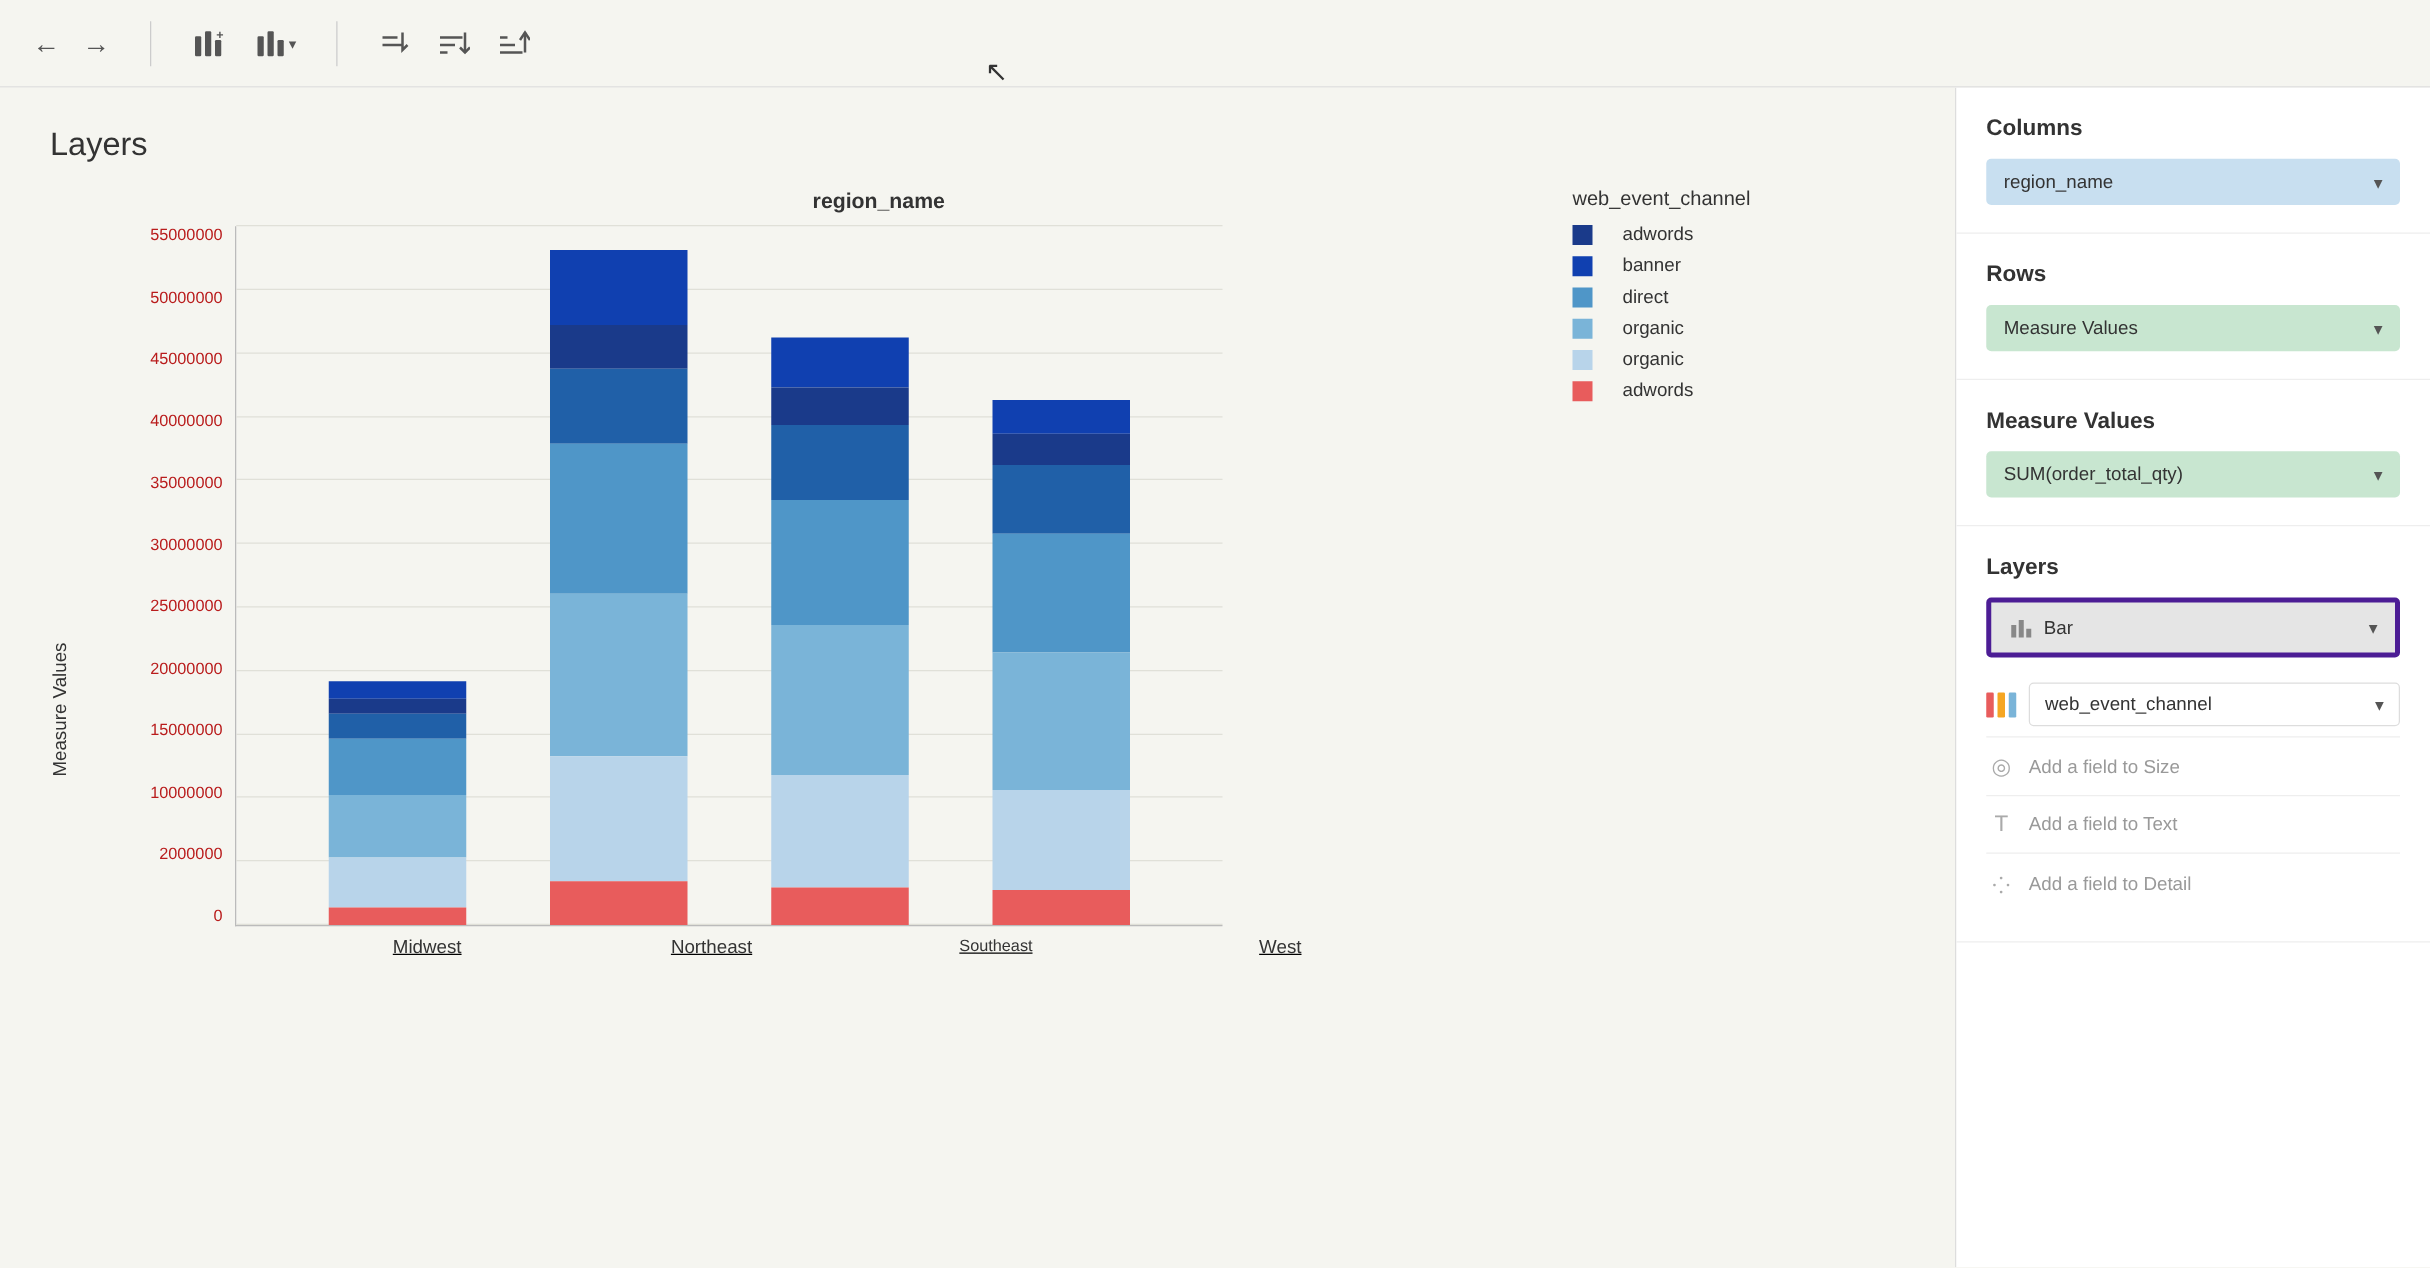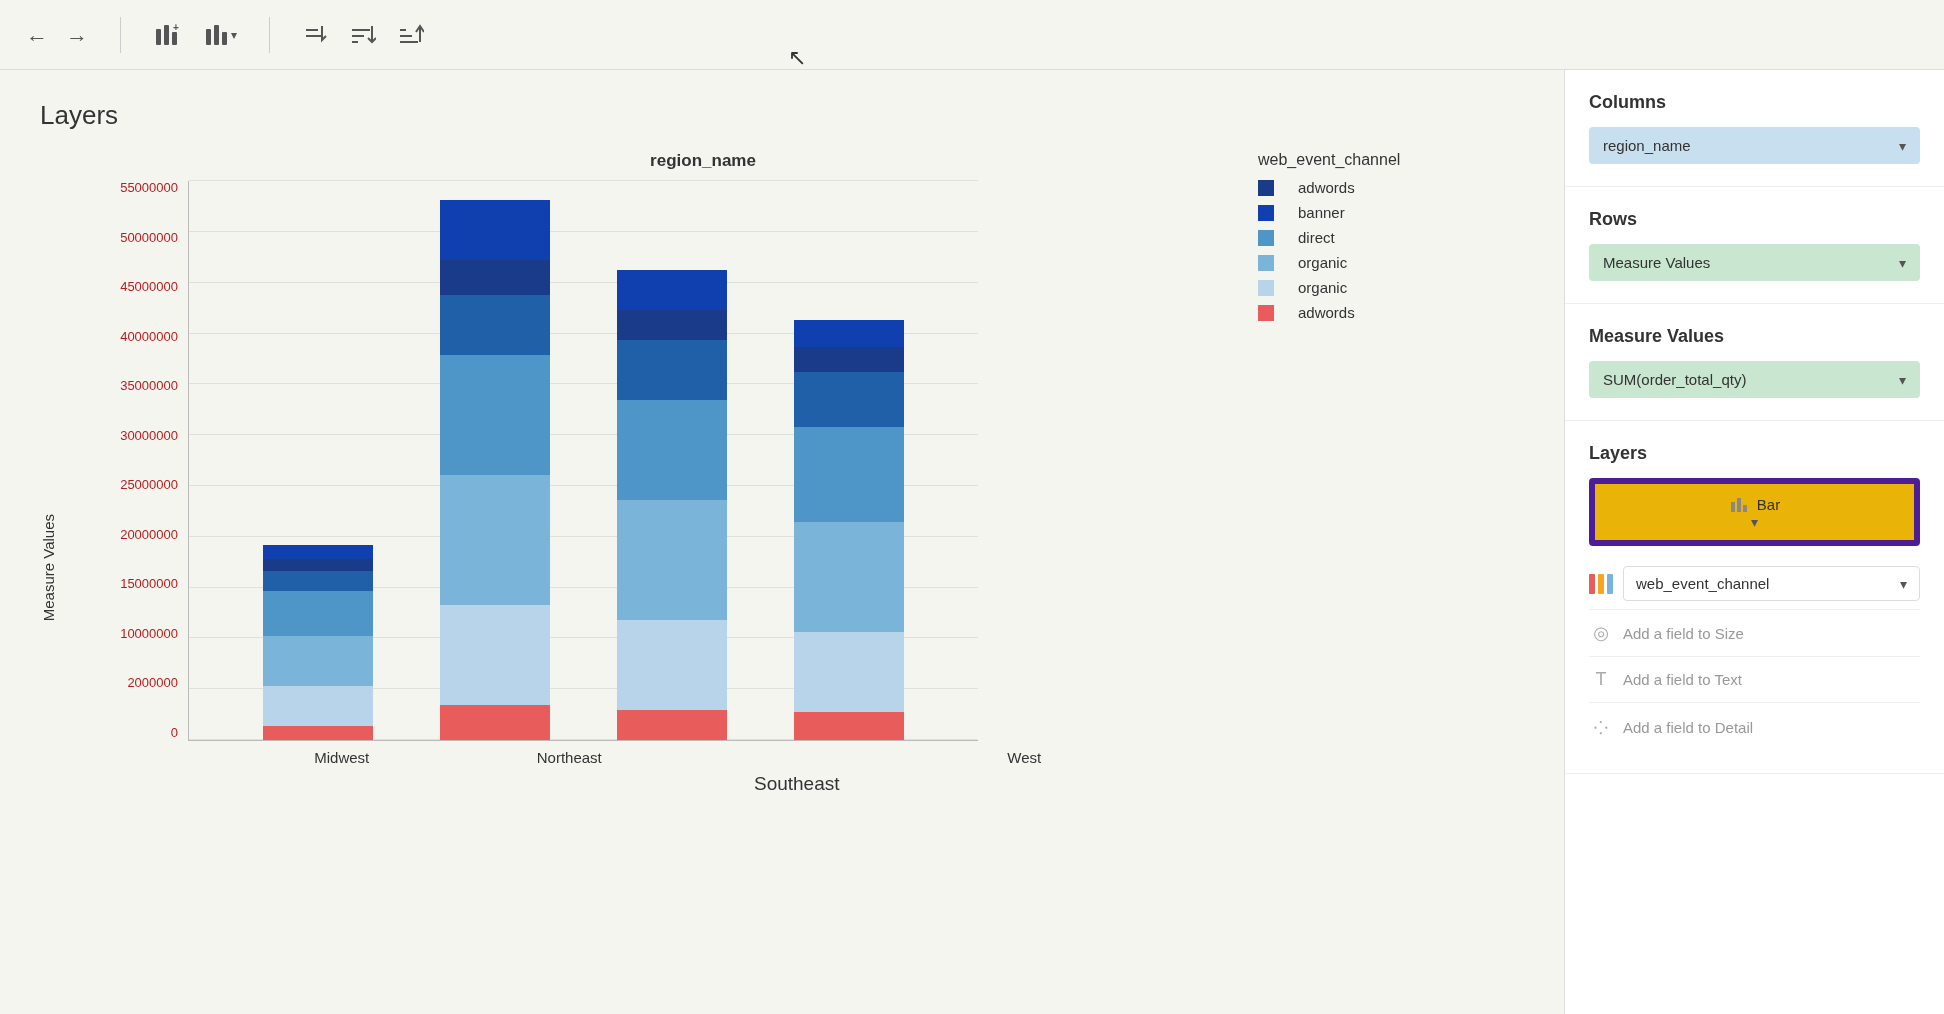--- a/index.html
+++ b/index.html
@@ -77,21 +77,21 @@
 
     .dropdown {
       width: 100%; padding: 10px 14px; border: none;
       border-radius: 4px; font-size: 15px; cursor: pointer;
       display: flex; align-items: center; justify-content: space-between;
       position: relative;
     }
     .dropdown-columns { background: #c8dff0; color: #333; }
     .dropdown-rows { background: #c8e6d0; color: #333; }
     .dropdown-measure { background: #c8e6d0; color: #333; }
-    .dropdown-layers { background: #eab308; border: 6px solid #4c1d95; color: #333; flex-direction: column; }
+    .dropdown-layers { background: #e5e5e5; border: 4px solid #4c1d95; color: #333; }
     .dropdown-color { background: #fff; border: 1px solid #ddd; color: #333; }
 
     .dropdown-arrow { font-size: 14px; color: #555; }
 
     .layers-color-row {
       display: flex; align-items: center; gap: 10px; padding: 8px 0;
     }
 
     .add-field-row {
       display: flex; align-items: center; gap: 10px;
@@ -255,24 +255,24 @@
                     <div style="width:100%;height:25px;background:#1a3a8a;"></div>
                     <div style="width:100%;height:27px;background:#1040b0;"></div>
                   </div>
                 </div>
               </div>
             </div>
           </div>
 
         </div>
 
-        <div style="display:flex;justify-content:space-around;padding:0 40px 0 150px;padding-top:8px;">
+        <div style="display:flex;justify-content:space-around;padding:0 40px 0 150px;padding-top:8px;text-decoration:underline;">
           <div style="width:110px;text-align:center;font-size:15px;color:#333;">Midwest</div>
           <div style="width:110px;text-align:center;font-size:15px;color:#333;">Northeast</div>
-          <div style="width:110px;text-align:center;font-size:19px;color:#333;margin-top:24px;">Southeast</div>
+          <div style="width:110px;text-align:center;font-size:13px;color:#333;">Southeast</div>
           <div style="width:110px;text-align:center;font-size:15px;color:#333;">West</div>
         </div>
       </div>
 
       <div class="legend" style="margin-left:80px;margin-top:0px;">
         <div class="legend-title">web_event_channel</div>
         <div class="legend-item">
           <div class="legend-color" style="background:#1a3a8a;"></div>
           <span>adwords</span>
         </div>

